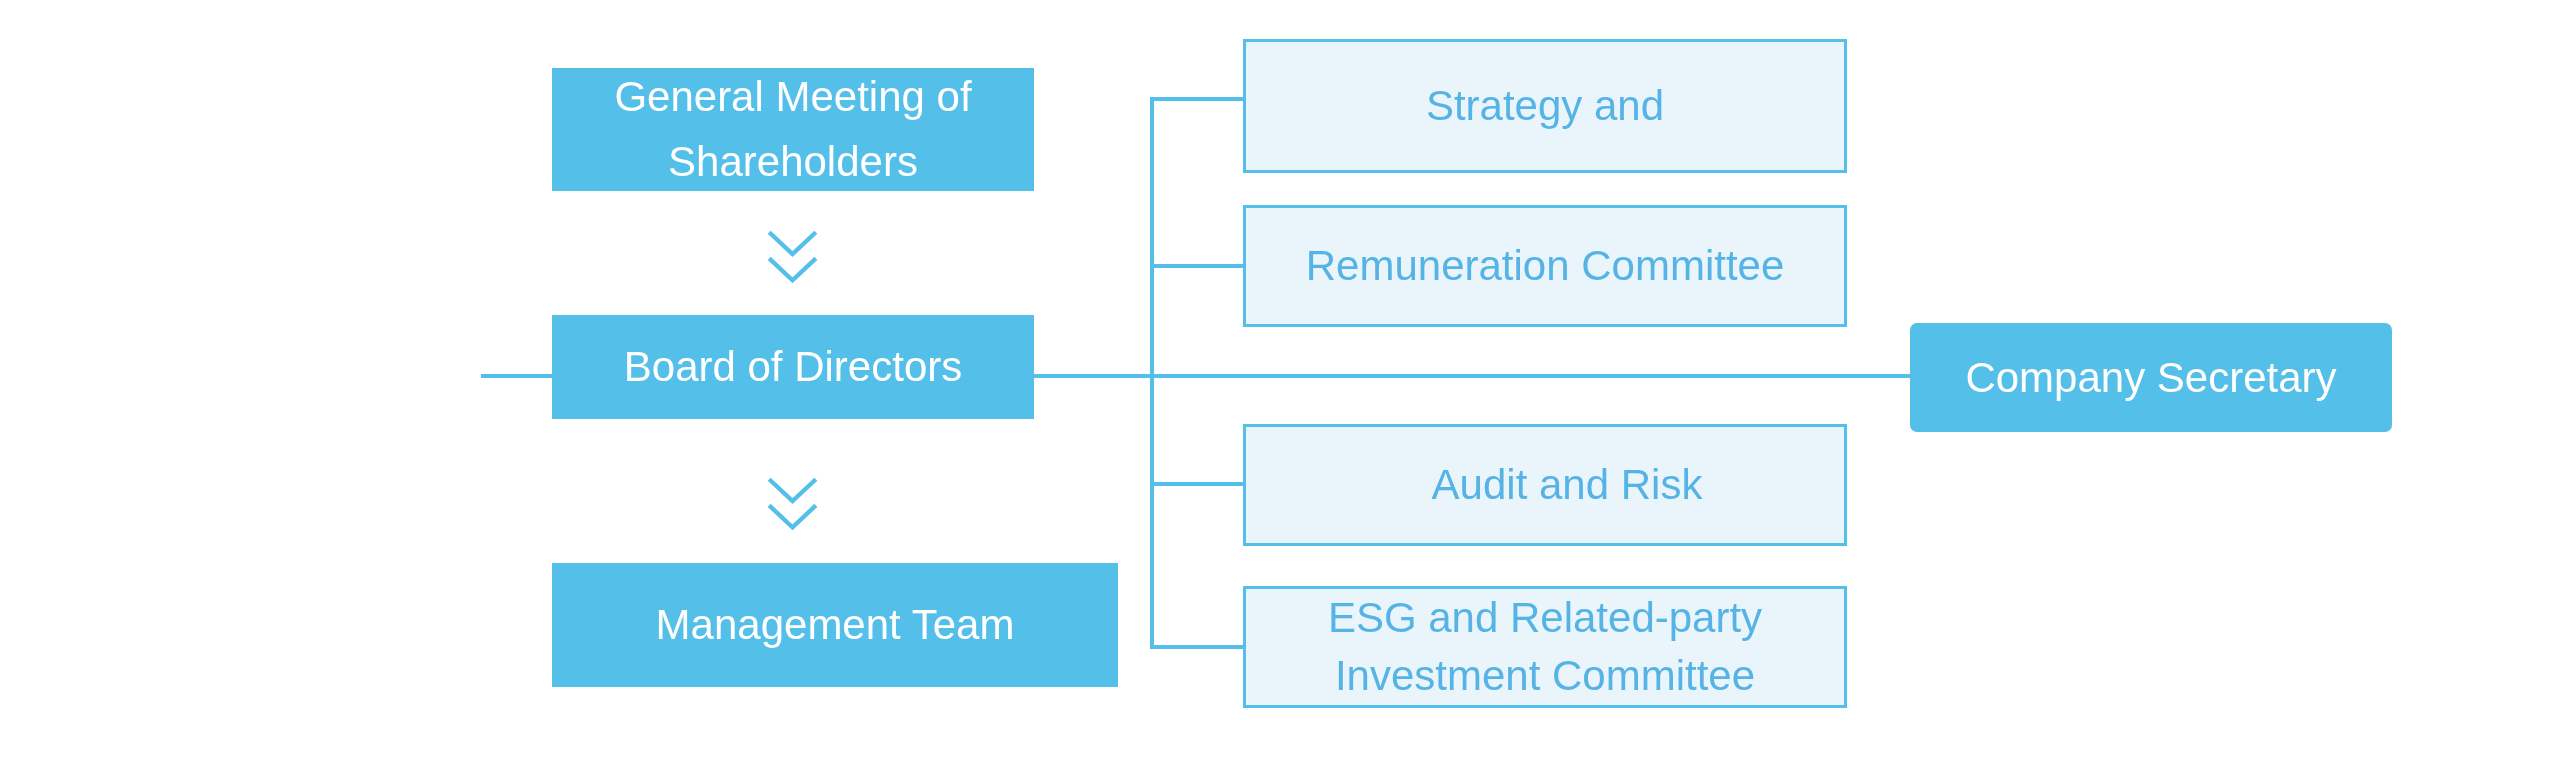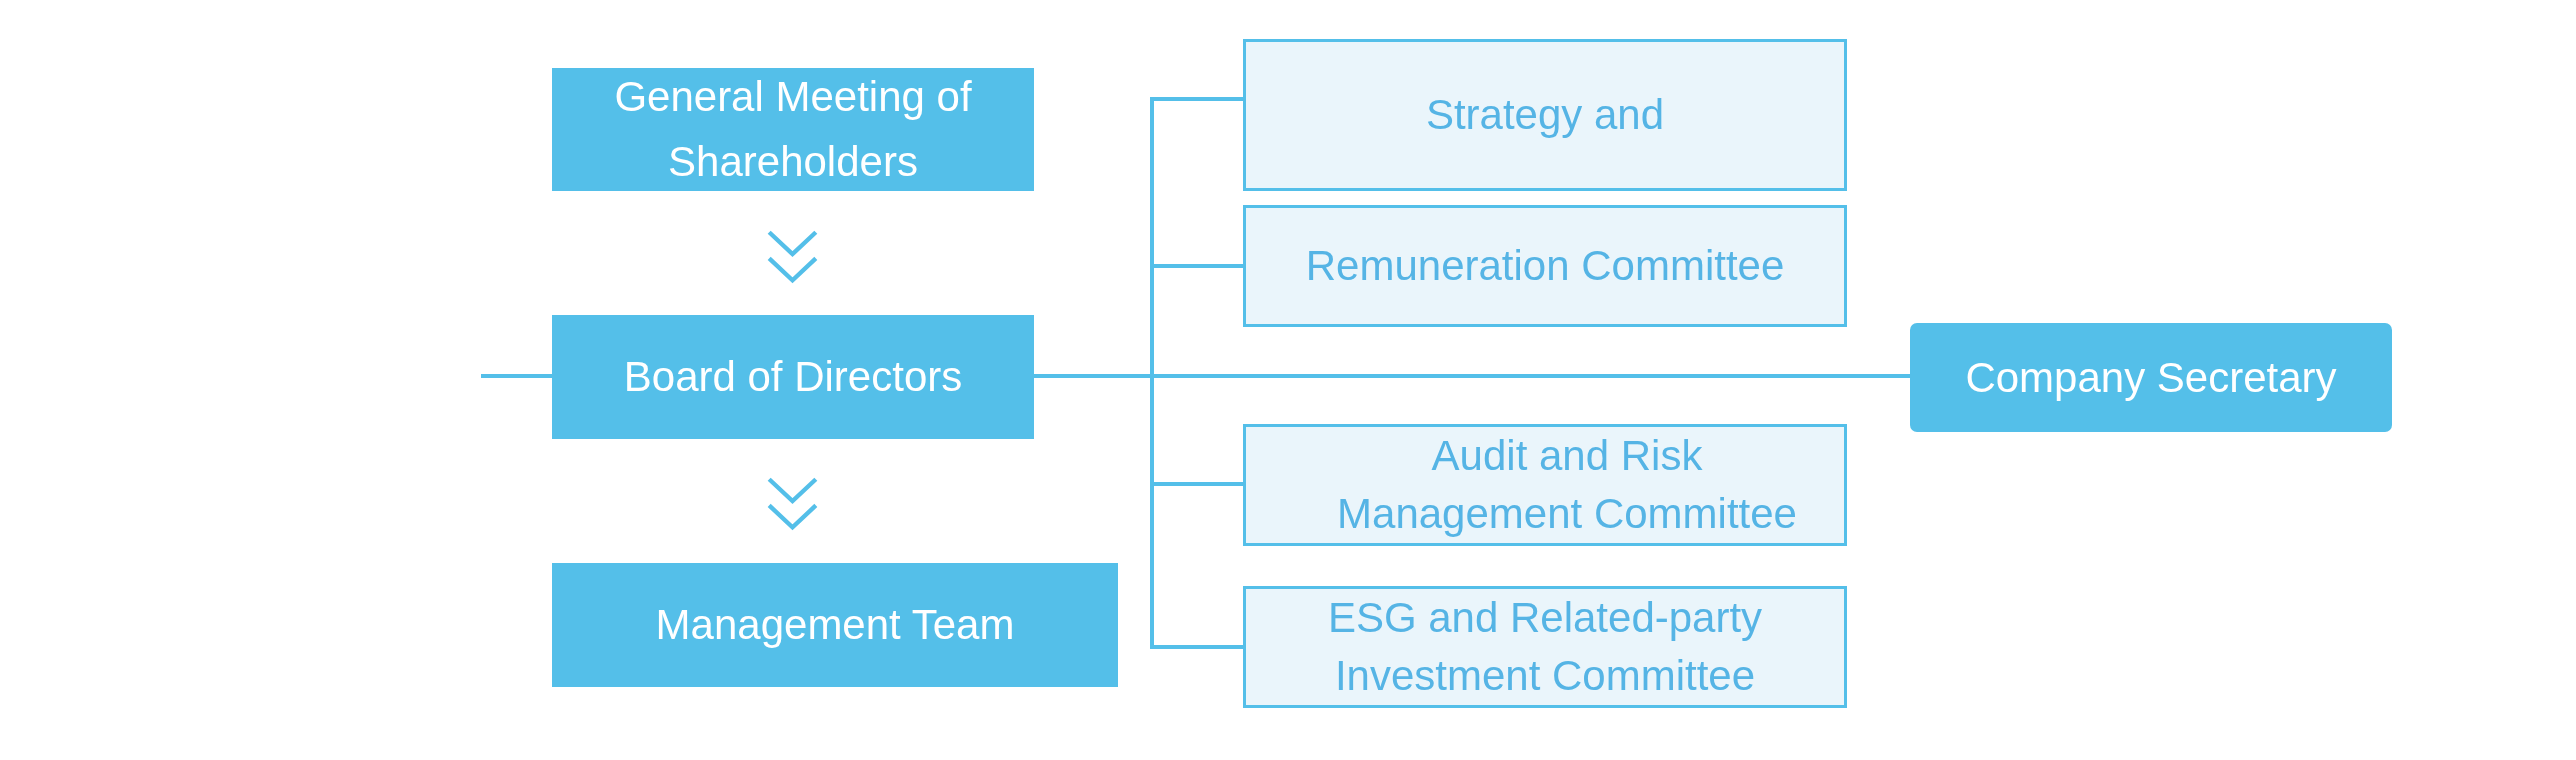--- a/index.html
+++ b/index.html
@@ -40,25 +40,25 @@
     left: 179px; top: 226px;
     width: 306px; height: 306px;
     border-radius: 50%;
   }
   .connector {
     position: absolute;
     background: #54BFE9;
   }
   
   .gms   { left: 552px; top: 68px;  width: 482px; height: 123px; justify-content: space-between; }
-  .board { left: 552px; top: 315px; width: 482px; height: 124px; }
+  .board { left: 552px; top: 315px; width: 482px; height: 104px; }
   .mgmt  { left: 552px; top: 563px; width: 566px; height: 124px; }
   
   .committee { left: 1243px; width: 604px; }
-  .c1 { top: 39px;  height: 152px; }
+  .c1 { top: 39px;  height: 134px; }
   .c2 { top: 205px; height: 122px; text-align: right; }
   .c3 { top: 424px; height: 122px; padding-left: 44px; }
   .c4 { top: 586px; height: 122px; text-align: right; }
   
   .secretary { left: 1910px; top: 323px; width: 482px; height: 109px; border-radius: 7px; }
   
   .ln-auditor-board { left: 481px;  top: 374px; width: 73px;  height: 4.4px; }
   .ln-main          { left: 1034px; top: 374px; width: 876px; height: 4.4px; }
   .ln-trunk         { left: 1150px; top: 97px; width: 4.4px;    height: 552px; }
   .ln-br1           { left: 1152px; top: 97px; width: 91px;  height: 4.4px; }
@@ -112,21 +112,20 @@
   <div class="node outline committee c1">
     <span>Strategy and</span>
   </div>
 
   <div class="node outline committee c2">
     <span>Remuneration Committee</span>
   </div>
 
   <div class="node outline committee c3">
     <span>Audit and Risk</span>
-    <span>Management Committee</span>
   </div>
 
   <div class="node outline committee c4">
     <span>ESG and Related-party</span>
     <span>Investment Committee</span>
   </div>
 
   <div class="node solid secretary">
     <span>Company Secretary</span>
   </div>

